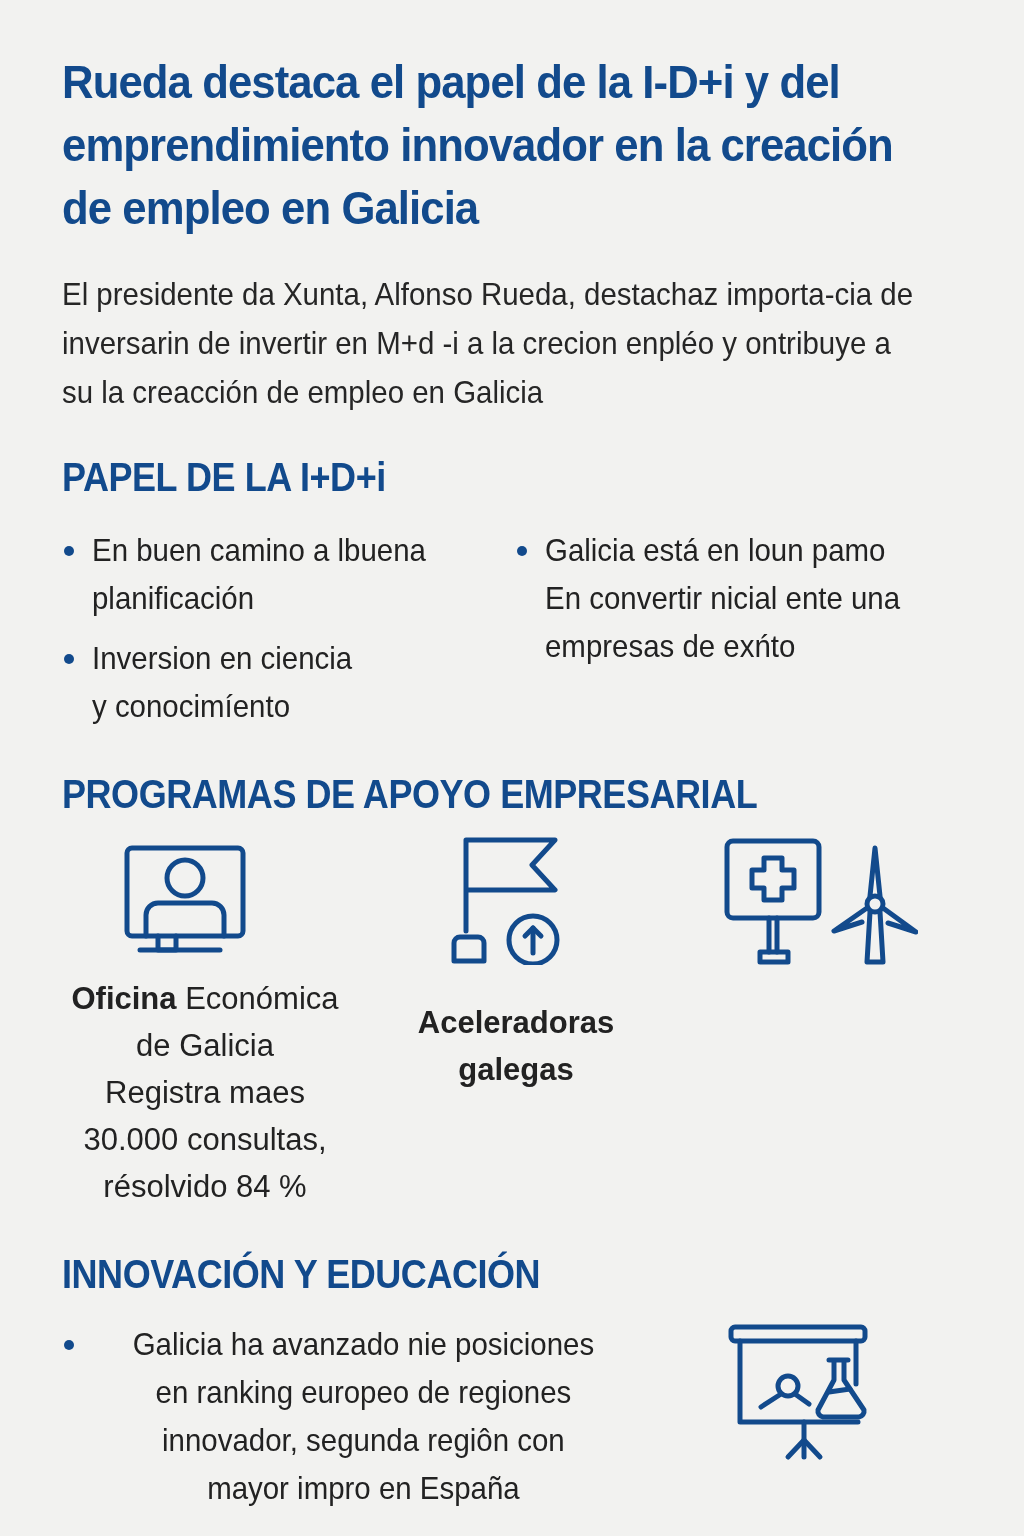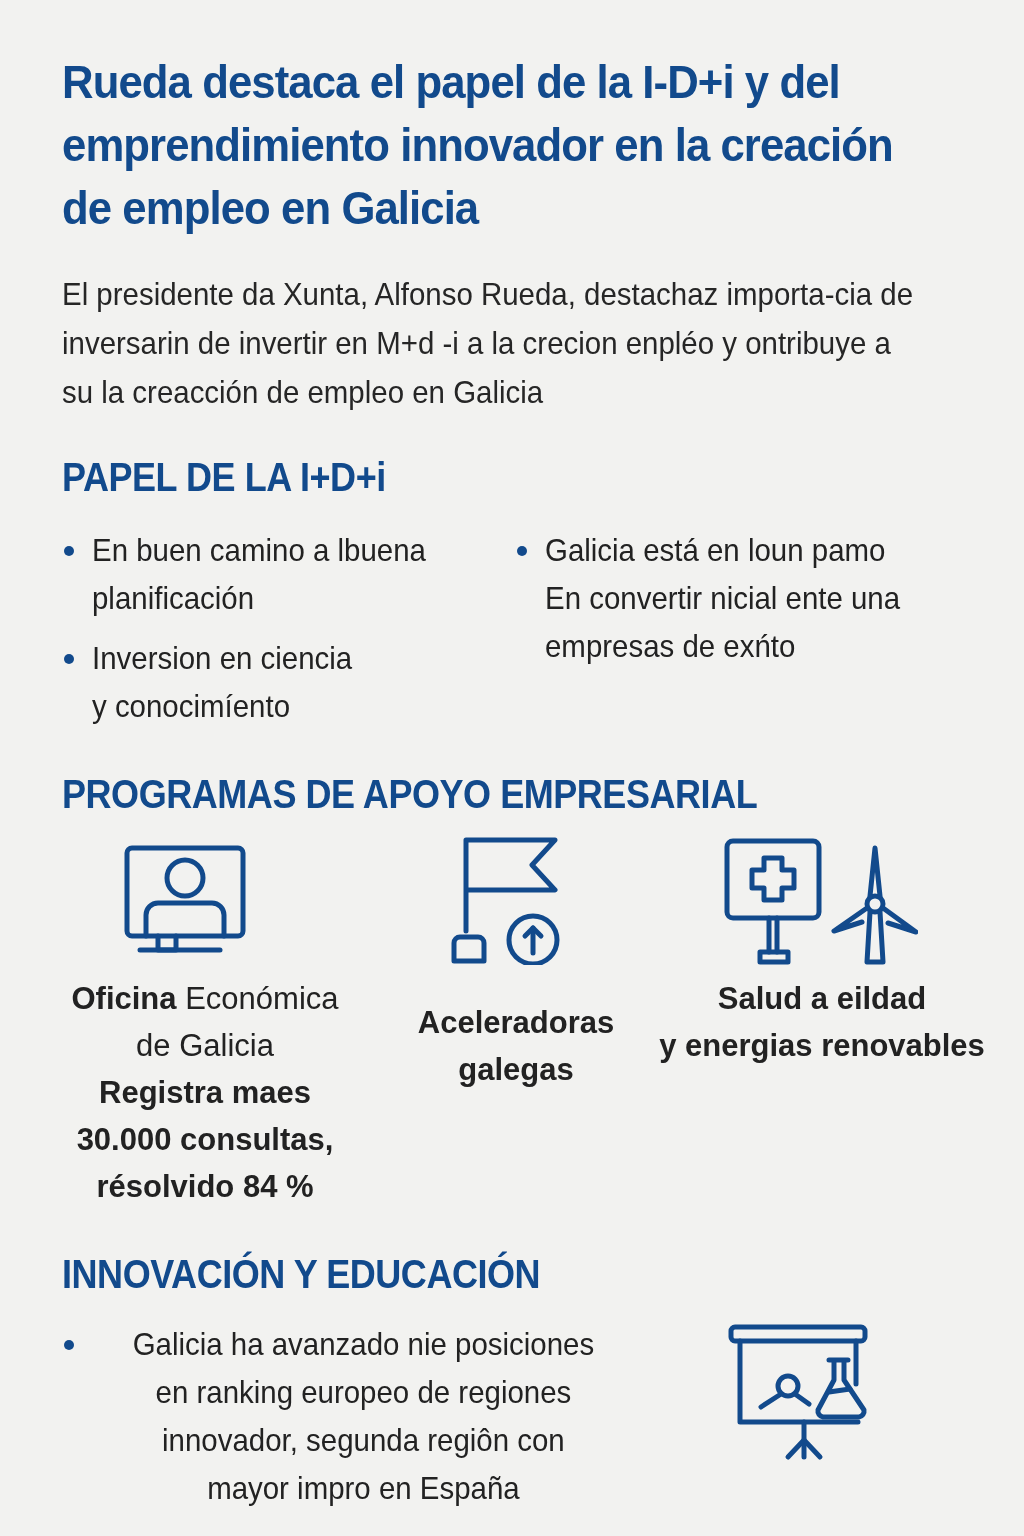--- a/index.html
+++ b/index.html
@@ -45,21 +45,21 @@
     position: absolute; left: 2px; top: 20px;
     width: 10px; height: 10px; border-radius: 50%; background: #124a8c;
   }
   .bullet-list li .txt { display: block; transform: scaleX(0.92); transform-origin: left top; white-space: pre-line; }
   .program {
     position: absolute; top: 975px; text-align: center;
     font-size: 31px; line-height: 47px; color: #222;
   }
   .program .ptitle { font-weight: bold; display: block; white-space: pre-line; }
   .program .ptitle .light { font-weight: normal; }
-  .program .pdesc { display: block; white-space: pre-line; font-weight: bold; }
+  .program .pdesc { display: block; white-space: pre-line; }
   .icon { position: absolute; }
   svg { display: block; }
 </style>
 </head>
 <body>
 
 <h1 class="title">Rueda destaca el papel de la I-D+i y del emprendimiento innovador en la creación de empleo en Galicia</h1>
 
 <p class="intro">El presidente da Xunta, Alfonso Rueda, destachaz importa-cia de inversarin de invertir en M+d -i a la crecion enpléo y ontribuye a su la creacción de empleo en Galicia</p>
 
@@ -130,22 +130,20 @@
 30.000 consultas,
 résolvido 84 %</span>
 </div>
 
 <div class="program" style="left:386px; width:260px;margin-top:24px;">
   <span class="ptitle">Aceleradoras
 galegas</span>
 </div>
 
 <div class="program" style="left:652px; width:340px;">
-  <span class="pdesc">Salud a eildad
-y energias renovables</span>
 </div>
 
 <h2 class="section-h" style="top:1250px;">INNOVACIÓN Y EDUCACIÓN</h2>
 
 <ul class="bullet-list" style="left:62px; top:1320px; width:620px;text-align:center;">
   <li>
     <span class="dot"></span>
     <span class="txt">Galicia ha avanzado nie posiciones
 en ranking europeo de regiones
 innovador, segunda regiôn con

